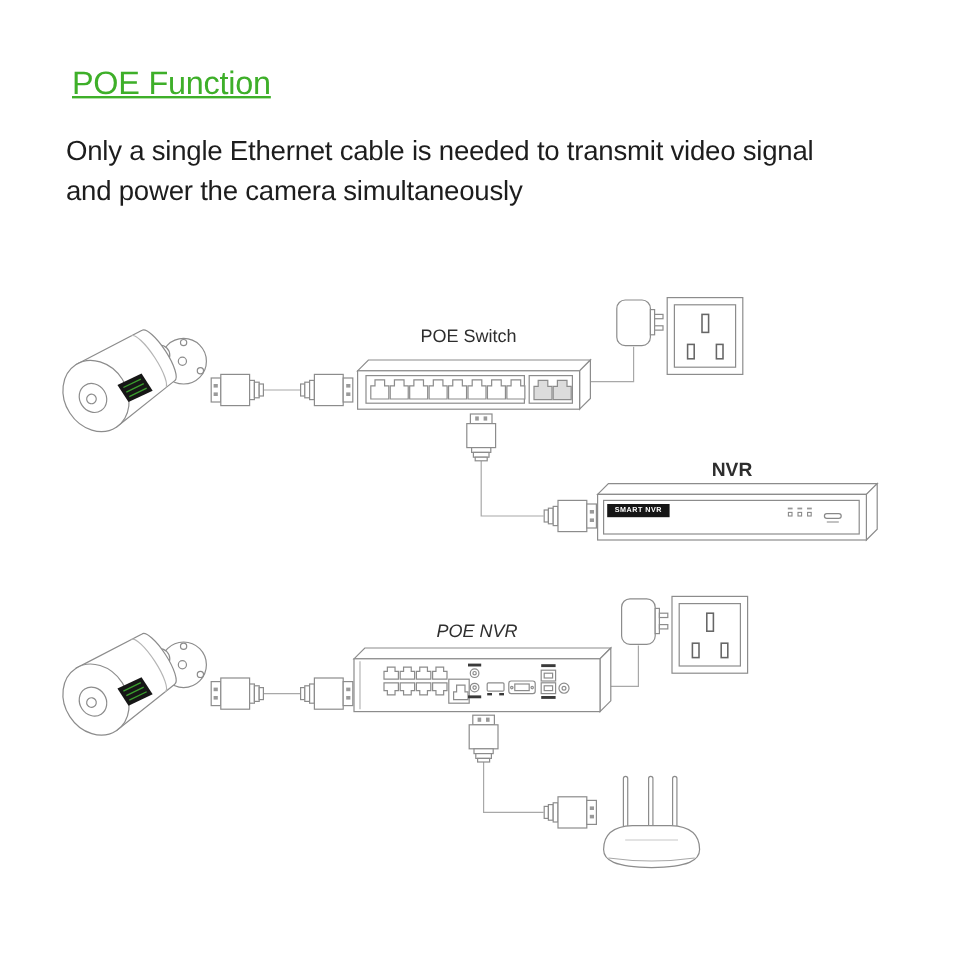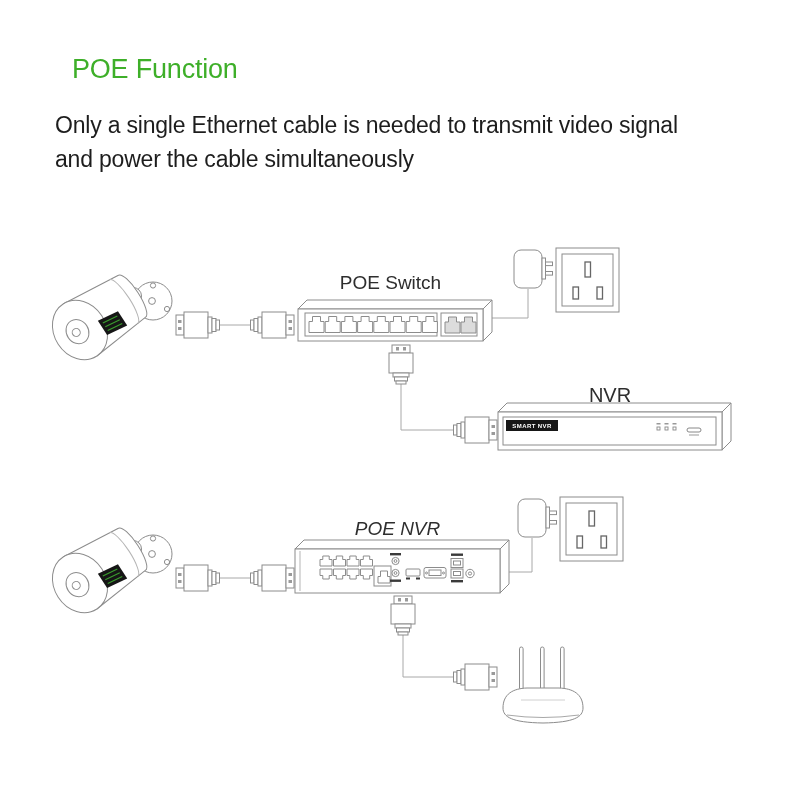--- a/index.html
+++ b/index.html
@@ -1,27 +1,27 @@
 <!DOCTYPE html>
 <html><head>
 <meta charset="utf-8">
 <style>
   html,body{margin:0;padding:0;}
   body{
     width:800px;height:800px;background:#ffffff;position:relative;overflow:hidden;
     font-family:"Liberation Sans", sans-serif;
   }
   .abs{position:absolute;}
-  #title{left:72px;top:54px;font-size:27px;color:#3eaf29;letter-spacing:-0.2px;}
+  #title{left:60px;top:54px;font-size:27px;color:#3eaf29;letter-spacing:-0.2px;text-decoration:underline;}
   .sub{left:55px;font-size:23px;color:#1d1d1d;letter-spacing:-0.2px;}
   #sub1{top:112px;}
   #sub2{top:146px;}
-  .devlabel{font-size:19px;color:#2e2e2e;text-align:center;}
+  .devlabel{font-size:15px;color:#2e2e2e;text-align:center;}
   #switch-label{left:298px;top:272px;width:185px;}
-  #nvr-label{left:498px;top:384px;width:224px;font-size:20px;}
+  #nvr-label{left:498px;top:384px;width:224px;font-size:16px;font-weight:bold;}
   #poenvr-label{left:295px;top:518px;width:205px;font-style:italic;}
   #nvr-badge{
     left:506px;top:420px;width:52px;height:11px;background:#161616;color:#ffffff;
     font-size:6px;font-weight:bold;display:flex;align-items:center;justify-content:center;
     letter-spacing:0.4px;
   }
   svg{position:absolute;left:0;top:0;}
 </style>
 </head>
 <body>
@@ -234,18 +234,18 @@
         <path d="M 503,708 C 503,694 513,688.5 527,688 L 559,688 C 573,688.5 583,694 583,708 C 583,717 574,722.5 543,723 C 512,722.5 503,717 503,708 Z" fill="#ffffff"></path>
         <path d="M 507,715 Q 543,720 579,715" stroke="#a8a8a8"></path>
         <line x1="521" y1="700" x2="565" y2="700" stroke="#c4c4c4" stroke-width="0.8"></line>
       </g>
     </g>
   </g>
 </svg>
 
 <div class="abs" id="title">POE Function</div>
 <div class="abs sub" id="sub1">Only a single Ethernet cable is needed to transmit video signal</div>
-<div class="abs sub" id="sub2">and power the cable simultaneously</div>
+<div class="abs sub" id="sub2">and power the camera simultaneously</div>
 
 <div class="abs devlabel" id="switch-label">POE Switch</div>
 <div class="abs devlabel" id="nvr-label">NVR</div>
 <div class="abs" id="nvr-badge">SMART NVR</div>
 <div class="abs devlabel" id="poenvr-label">POE NVR</div>
 
 </body></html>

